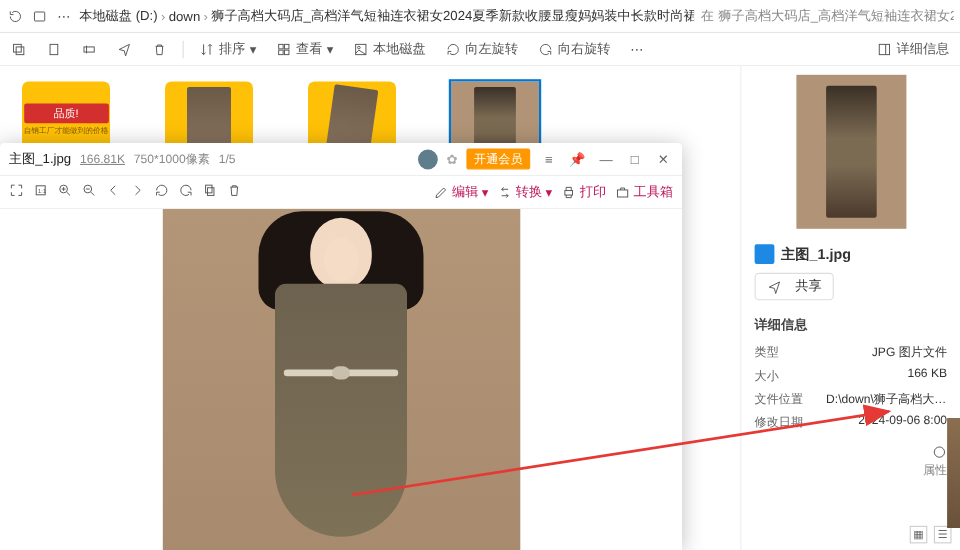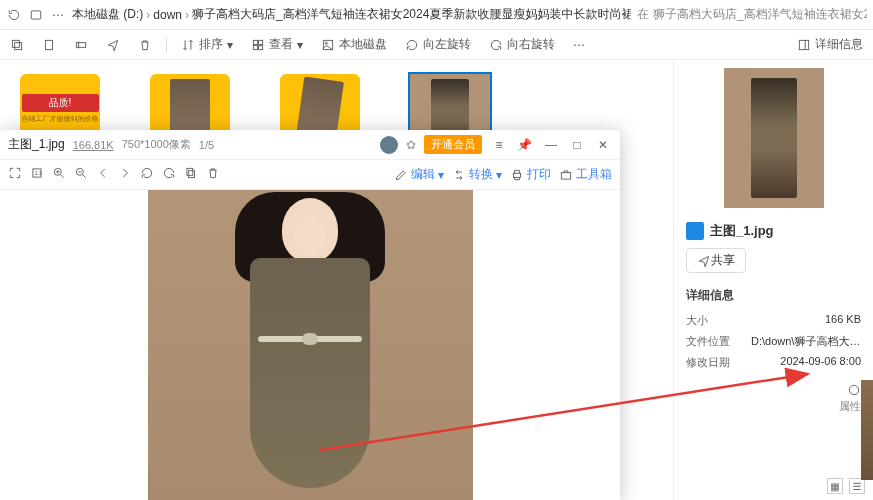--- a/index.html
+++ b/index.html
@@ -28,42 +28,42 @@
   .thumb .model { width:38px; height:70px; background:linear-gradient(#3a3028,#7a6a52 40%,#7a6a52 60%,#4a3a2c); border-radius:2px;}
   .thumb.sel { outline:2px solid #0078d4; }
   
   
   .viewer { position:absolute; left:0; top:130px; width:620px; height:370px; background:#fff; box-shadow:0 2px 20px rgba(0,0,0,.25); border-radius:4px 4px 0 0; display:flex; flex-direction:column;}
   .v-title { height:30px; display:flex; align-items:center; padding:0 8px; gap:8px; border-bottom:1px solid #eee;}
   .v-title .fn { color:#222;}
   .v-title .meta { color:#888; font-size:11px;}
   .v-title .vip { background:#ff9800; color:#fff; padding:1px 6px; font-size:11px; border-radius:2px; border:1px solid #ff9800;}
   .v-title .ctl { width:18px; text-align:center; color:#666; }
-  .v-tools { height:30px; display:flex; align-items:center; padding:0 8px; gap:8px; border-bottom:1px solid #eee; color:#3b82f6;}
+  .v-tools { height:30px; display:flex; align-items:center; padding:0 8px; gap:8px; border-bottom:1px solid #eee; color:#be185d;}
   .v-tools .tg { display:flex; align-items:center; gap:3px;}
   .v-img { flex:1; background:#fff; display:flex; align-items:flex-start; justify-content:center; padding-top:0;}
   .bigmodel { width:325px; height:310px; background:linear-gradient(#b39678,#a88b6e); display:flex; align-items:flex-start; justify-content:center; padding-top:8px;}
   .person { width:130px; height:300px; position:relative;}
   .head { width:56px; height:64px; background:#f2d9c4; border-radius:50% 50% 45% 45%; margin:0 auto; position:relative;}
   .hair { position:absolute; top:-6px; left:-10px; right:-10px; height:90px; background:#1b1410; border-radius:40px 40px 20px 20px;}
   .face { position:absolute; top:18px; left:12px; width:32px; height:40px; background:#f5dcc6; border-radius:50%;}
   .dress { width:120px; height:230px; margin:0 auto; background:linear-gradient(#6d624f,#7d7157); border-radius:10px 10px 60px 60px; margin-top:-4px; position:relative;}
   .belt { position:absolute; top:78px; left:8px; right:8px; height:6px; background:#d9d2c0; border-radius:3px;}
   .belt::after{content:""; position:absolute; left:50%; top:-3px; width:16px; height:12px; background:#c8c0ad; border-radius:6px; transform:translateX(-50%);}
   
   
   .arrow { position:absolute; left:310px; top:200px; width:540px; height:260px; pointer-events:none; z-index:50;}
   
   
   .rpanel { position:absolute; top:60px; right:0; width:200px; bottom:0; background:#fff; border-left:1px solid #eee; padding:8px 12px; display:flex; flex-direction:column;}
   .rpanel .preview { width:100px; height:140px; margin:0 auto 14px; background:#b19477; display:flex; align-items:center; justify-content:center;}
   .rpanel .preview .pm { width:46px; height:120px; background:linear-gradient(#3b3026,#7b6b53 40%,#7b6b53 60%,#4b3a2c); border-radius:2px;}
   .rpanel .fname { display:flex; align-items:center; gap:6px; font-size:13px; font-weight:600; margin-bottom:8px;}
   .fileicn { width:18px; height:18px; background:#1e88e5; border-radius:2px;}
-  .sharebtn { display:inline-flex; align-items:center; gap:0; border:1px solid #ddd; border-radius:4px; padding:3px 10px; color:#333; margin-bottom:14px; width:fit-content;}
+  .sharebtn { display:inline-flex; align-items:center; gap:12px; border:1px solid #ddd; border-radius:4px; padding:3px 10px; color:#333; margin-bottom:14px; width:fit-content;}
   .sect { font-weight:600; margin-bottom:6px; color:#444;}
   .kv { display:flex; justify-content:space-between; font-size:11px; color:#666; padding:3px 0;}
   .kv .v { color:#333; text-align:right; max-width:110px; overflow:hidden; text-overflow:ellipsis; white-space:nowrap;}
   .attrbtn { margin-top:10px; display:flex; align-items:flex-end; gap:2px; color:#888; font-size:11px;flex-direction:column;}
   
   .viewsw { position:absolute; right:8px; bottom:6px; display:flex; gap:6px; color:#666;}
   .viewsw span { border:1px solid #ccc; width:16px; height:16px; display:flex; align-items:center; justify-content:center; font-size:10px;}
   
   .sidethumb { position:absolute; right:0; top:380px; width:12px; height:100px; background:linear-gradient(#8a6f50,#6a513a);}
   
@@ -290,20 +290,24 @@
     <span>主图_1.jpg</span>
   </div>
   <div class="sharebtn">
     <svg class="ic" viewBox="0 0 24 24">
         <path d="M4 12l16-8-6 18-2-8z"></path>
       </svg>
     <span>共享</span>
   </div>
   <div class="sect">详细信息</div>
   <div class="kv">
+      <span>类型</span>
+      <span class="v">JPG 图片文件</span>
+    </div>
+  <div class="kv">
       <span>大小</span>
       <span class="v">166 KB</span>
     </div>
   <div class="kv">
       <span>文件位置</span>
       <span class="v">D:\down\狮子高档大码店_高...</span>
     </div>
   <div class="kv">
       <span>修改日期</span>
       <span class="v">2024-09-06 8:00</span>

